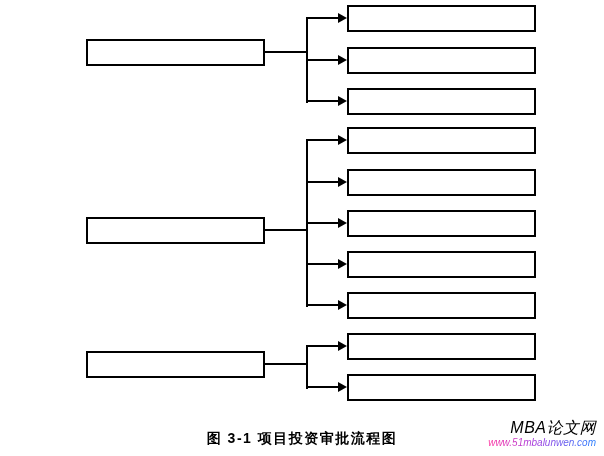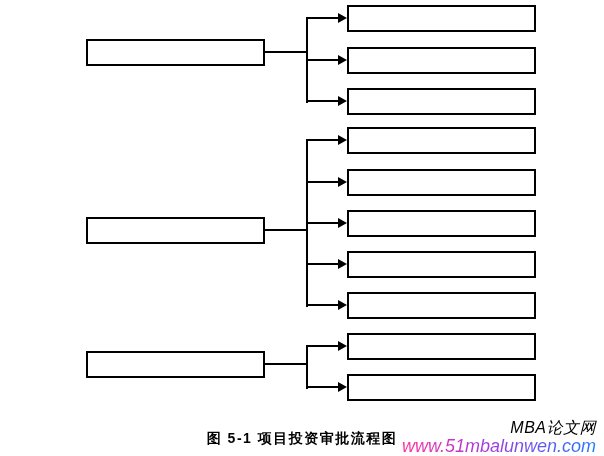--- a/index.html
+++ b/index.html
@@ -62,21 +62,21 @@
     line-height: 1.1;
   }
   .wm-name {
     font-size: 16px;
     font-weight: normal;
     font-style: italic;
     color: #000000;
     letter-spacing: 0.5px;
   }
   .wm-url {
-    font-size: 18px;
+    font-size: 10px;
     font-style: italic;
     background: linear-gradient(90deg, #ff2f9e 0%, #a13ae0 45%, #1f7bff 100%);
     -webkit-background-clip: text;
     background-clip: text;
     color: transparent;
     text-decoration: underline;
   }
 </style>
 </head>
 <body>
@@ -124,20 +124,20 @@
   <div class="hline" style="left:307px;top:263px;width:31px"></div>
   <div class="arrowhead" style="top:259px"></div>
   <div class="hline" style="left:307px;top:304px;width:31px"></div>
   <div class="arrowhead" style="top:300px"></div>
 
   <div class="hline" style="left:307px;top:345px;width:31px"></div>
   <div class="arrowhead" style="top:341px"></div>
   <div class="hline" style="left:307px;top:386px;width:31px"></div>
   <div class="arrowhead" style="top:382px"></div>
 
-  <div class="caption">图 5-1  项目投资审批流程图</div>
+  <div class="caption">图 3-1  项目投资审批流程图</div>
 
   <div class="watermark">
     <div class="wm-name">MBA论文网</div>
     <div class="wm-url">www.51mbalunwen.com</div>
   </div>
 
 </div>
 
 </body></html>

